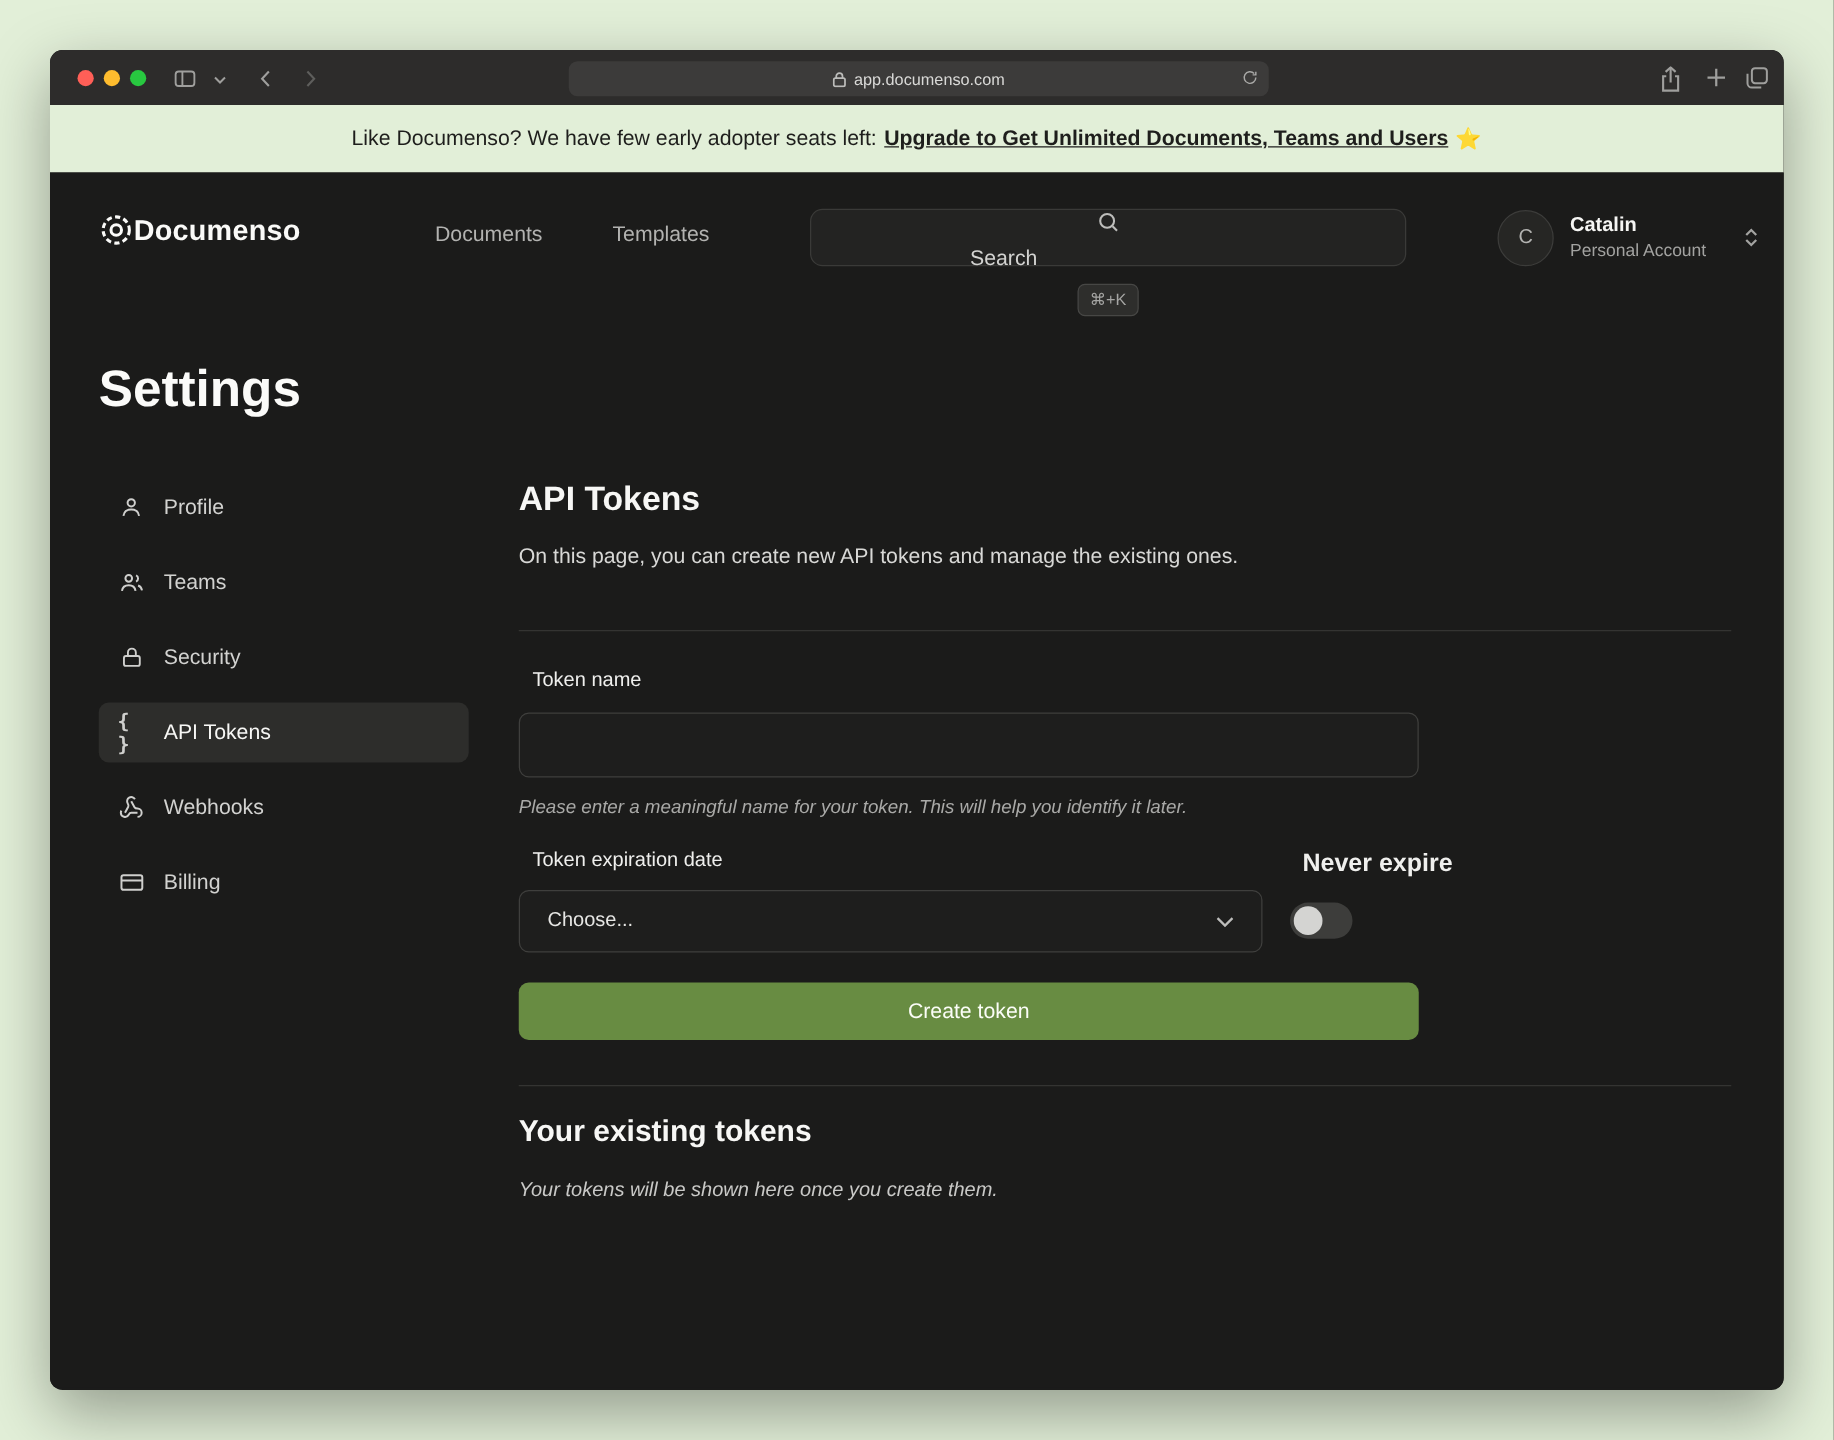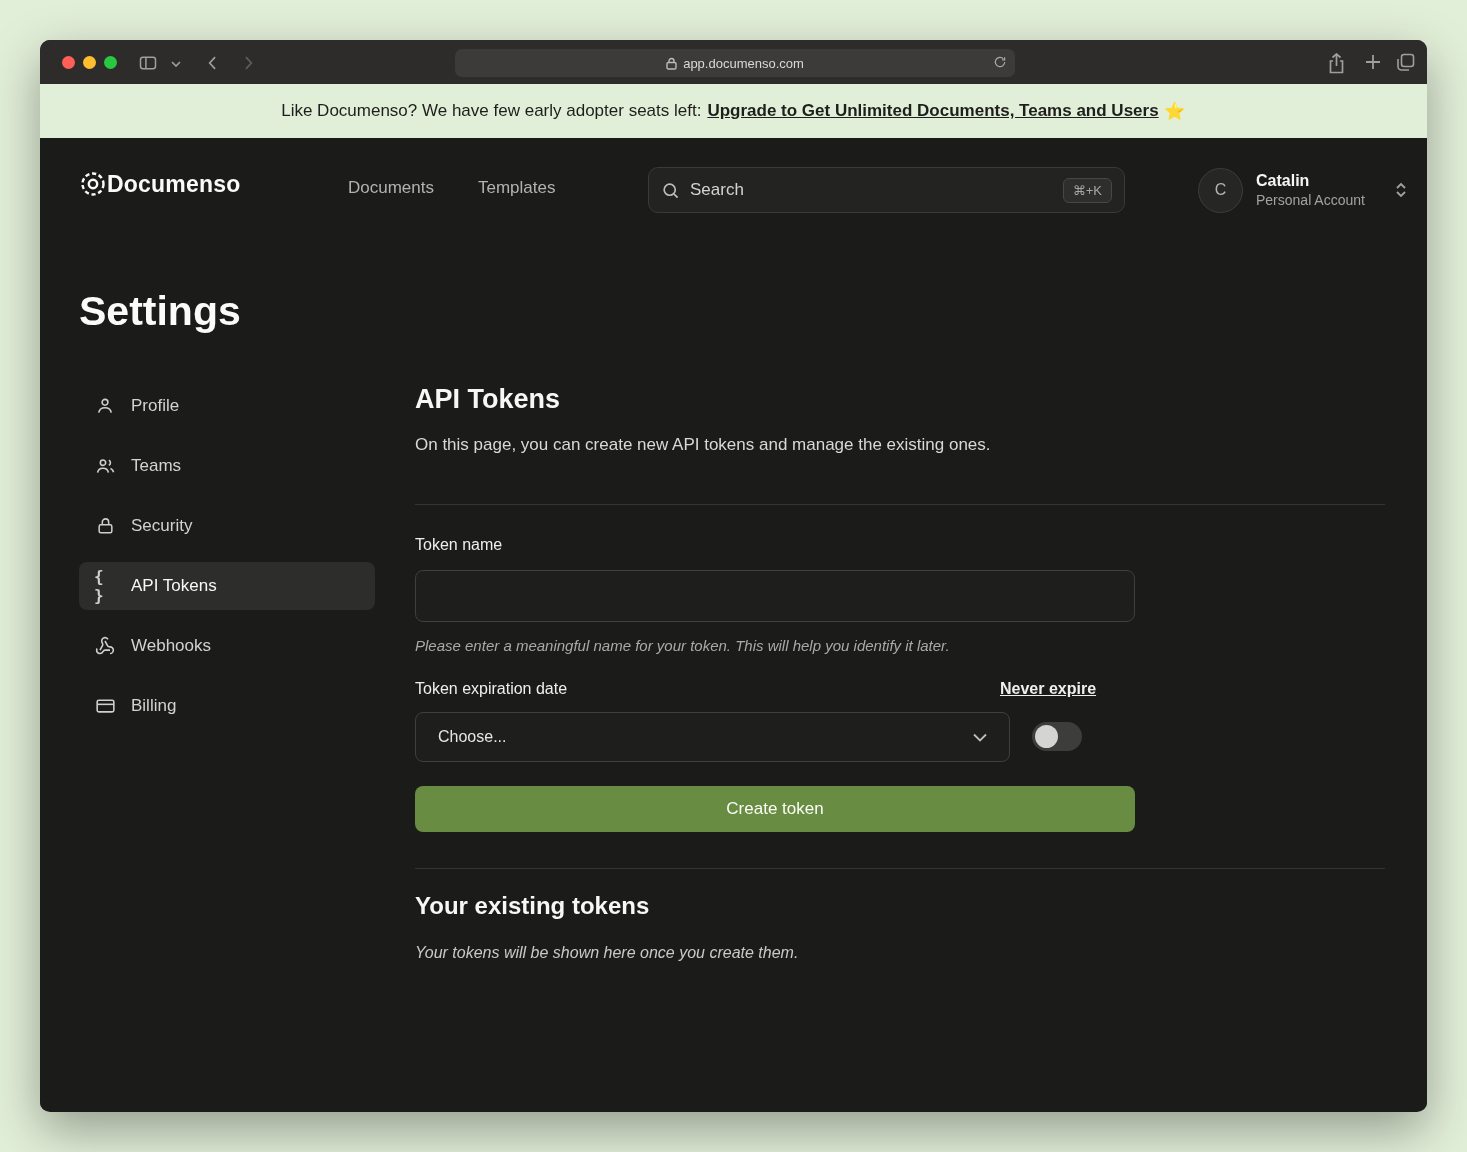--- a/index.html
+++ b/index.html
@@ -47,27 +47,27 @@
   }
   .banner a { color:#1e1e1c; font-weight:600; text-decoration:underline; cursor:pointer; }
 
   
   .app { position:relative; height:972px; background:#1b1b1a; color:#f3f3f1; }
 
   
   .brand { position:absolute; left:39px; top:32px; display:flex; align-items:center; }
   .brand .logo { color:#fafaf8; }
   .brand .brand-name { font-size:23px; font-weight:700; letter-spacing:.2px; color:#fafaf8; }
-  .top-nav { position:absolute; left:308px; top:40px; display:flex; gap:44px; }
+  .top-nav { position:absolute; left:308px; top:40px; display:flex; gap:56px; }
   .top-nav .nav-link { font-size:17px; font-weight:500; color:#b2b2b0; cursor:pointer; }
 
   .searchbar {
     position:absolute; left:608px; top:29px; width:477px; height:46px;
     background:#232322; border:1px solid #3a3a38; border-radius:10px;
-    display:flex; align-items:center; padding:0 12px; gap:10px;
+    display:flex; align-items:center; padding:0 12px; gap:10px;flex-direction:column;
   }
   .searchbar .search-glyph { color:#bdbdbb; }
   .searchbar input {
     flex:1; background:transparent; border:none; outline:none;
     color:#e8e8e6; font-size:17px; font-weight:500;
     font-family:"Liberation Sans","DejaVu Sans",sans-serif;
   }
   .searchbar input::placeholder { color:#d3d3d1; opacity:1; }
   .searchbar .kbd {
     font-size:13px; color:#a6a6a4; background:#2e2e2c;
@@ -103,33 +103,33 @@
 
   
   .main { position:absolute; left:375px; top:246px; width:970px; }
   .main h2 { font-size:27px; font-weight:700; color:#f7f7f5; }
   .desc { position:absolute; top:48px; left:0; font-size:17px; color:#d8d8d6; line-height:25px; }
   .desc a { color:#e8e8e6; text-decoration:underline; cursor:pointer; }
   .rule { position:absolute; left:0; width:970px; height:1px; background:#343432; border:none; }
   .rule.r1 { top:120px; }
   .rule.r2 { top:484px; }
 
-  .field-label { position:absolute; left:0; font-size:16px; font-weight:500; color:#efefed; }
+  .field-label { position:absolute; left:11px; font-size:16px; font-weight:500; color:#efefed; }
   .lbl-token { top:152px; }
   .text-input {
     position:absolute; left:0; top:186px; width:720px; height:52px;
     background:#1e1e1d; border:1px solid #3f3f3d; border-radius:8px;
     color:#efefed; font-size:16px; padding:0 14px; outline:none;
     font-family:"Liberation Sans","DejaVu Sans",sans-serif;
   }
   .hint { position:absolute; left:0; font-style:italic; font-size:15px; color:#a9a9a7; }
   .hint-token { top:253px; }
 
   .lbl-exp { top:296px; }
-  .lbl-never { position:absolute; left:585px; top:296px; font-size:16px; font-weight:600; color:#efefed;text-decoration:underline; }
+  .lbl-never { position:absolute; left:627px; top:296px; font-size:20px; font-weight:600; color:#efefed; }
 
   .select {
     position:absolute; left:0; top:328px; width:595px; height:50px;
     background:#1e1e1d; border:1px solid #3f3f3d; border-radius:8px;
     display:flex; align-items:center; justify-content:space-between;
     padding:0 22px; cursor:pointer;
   }
   .select .select-value { font-size:16px; color:#e6e6e4; }
   .select .caret { color:#bdbdbb; }
 

